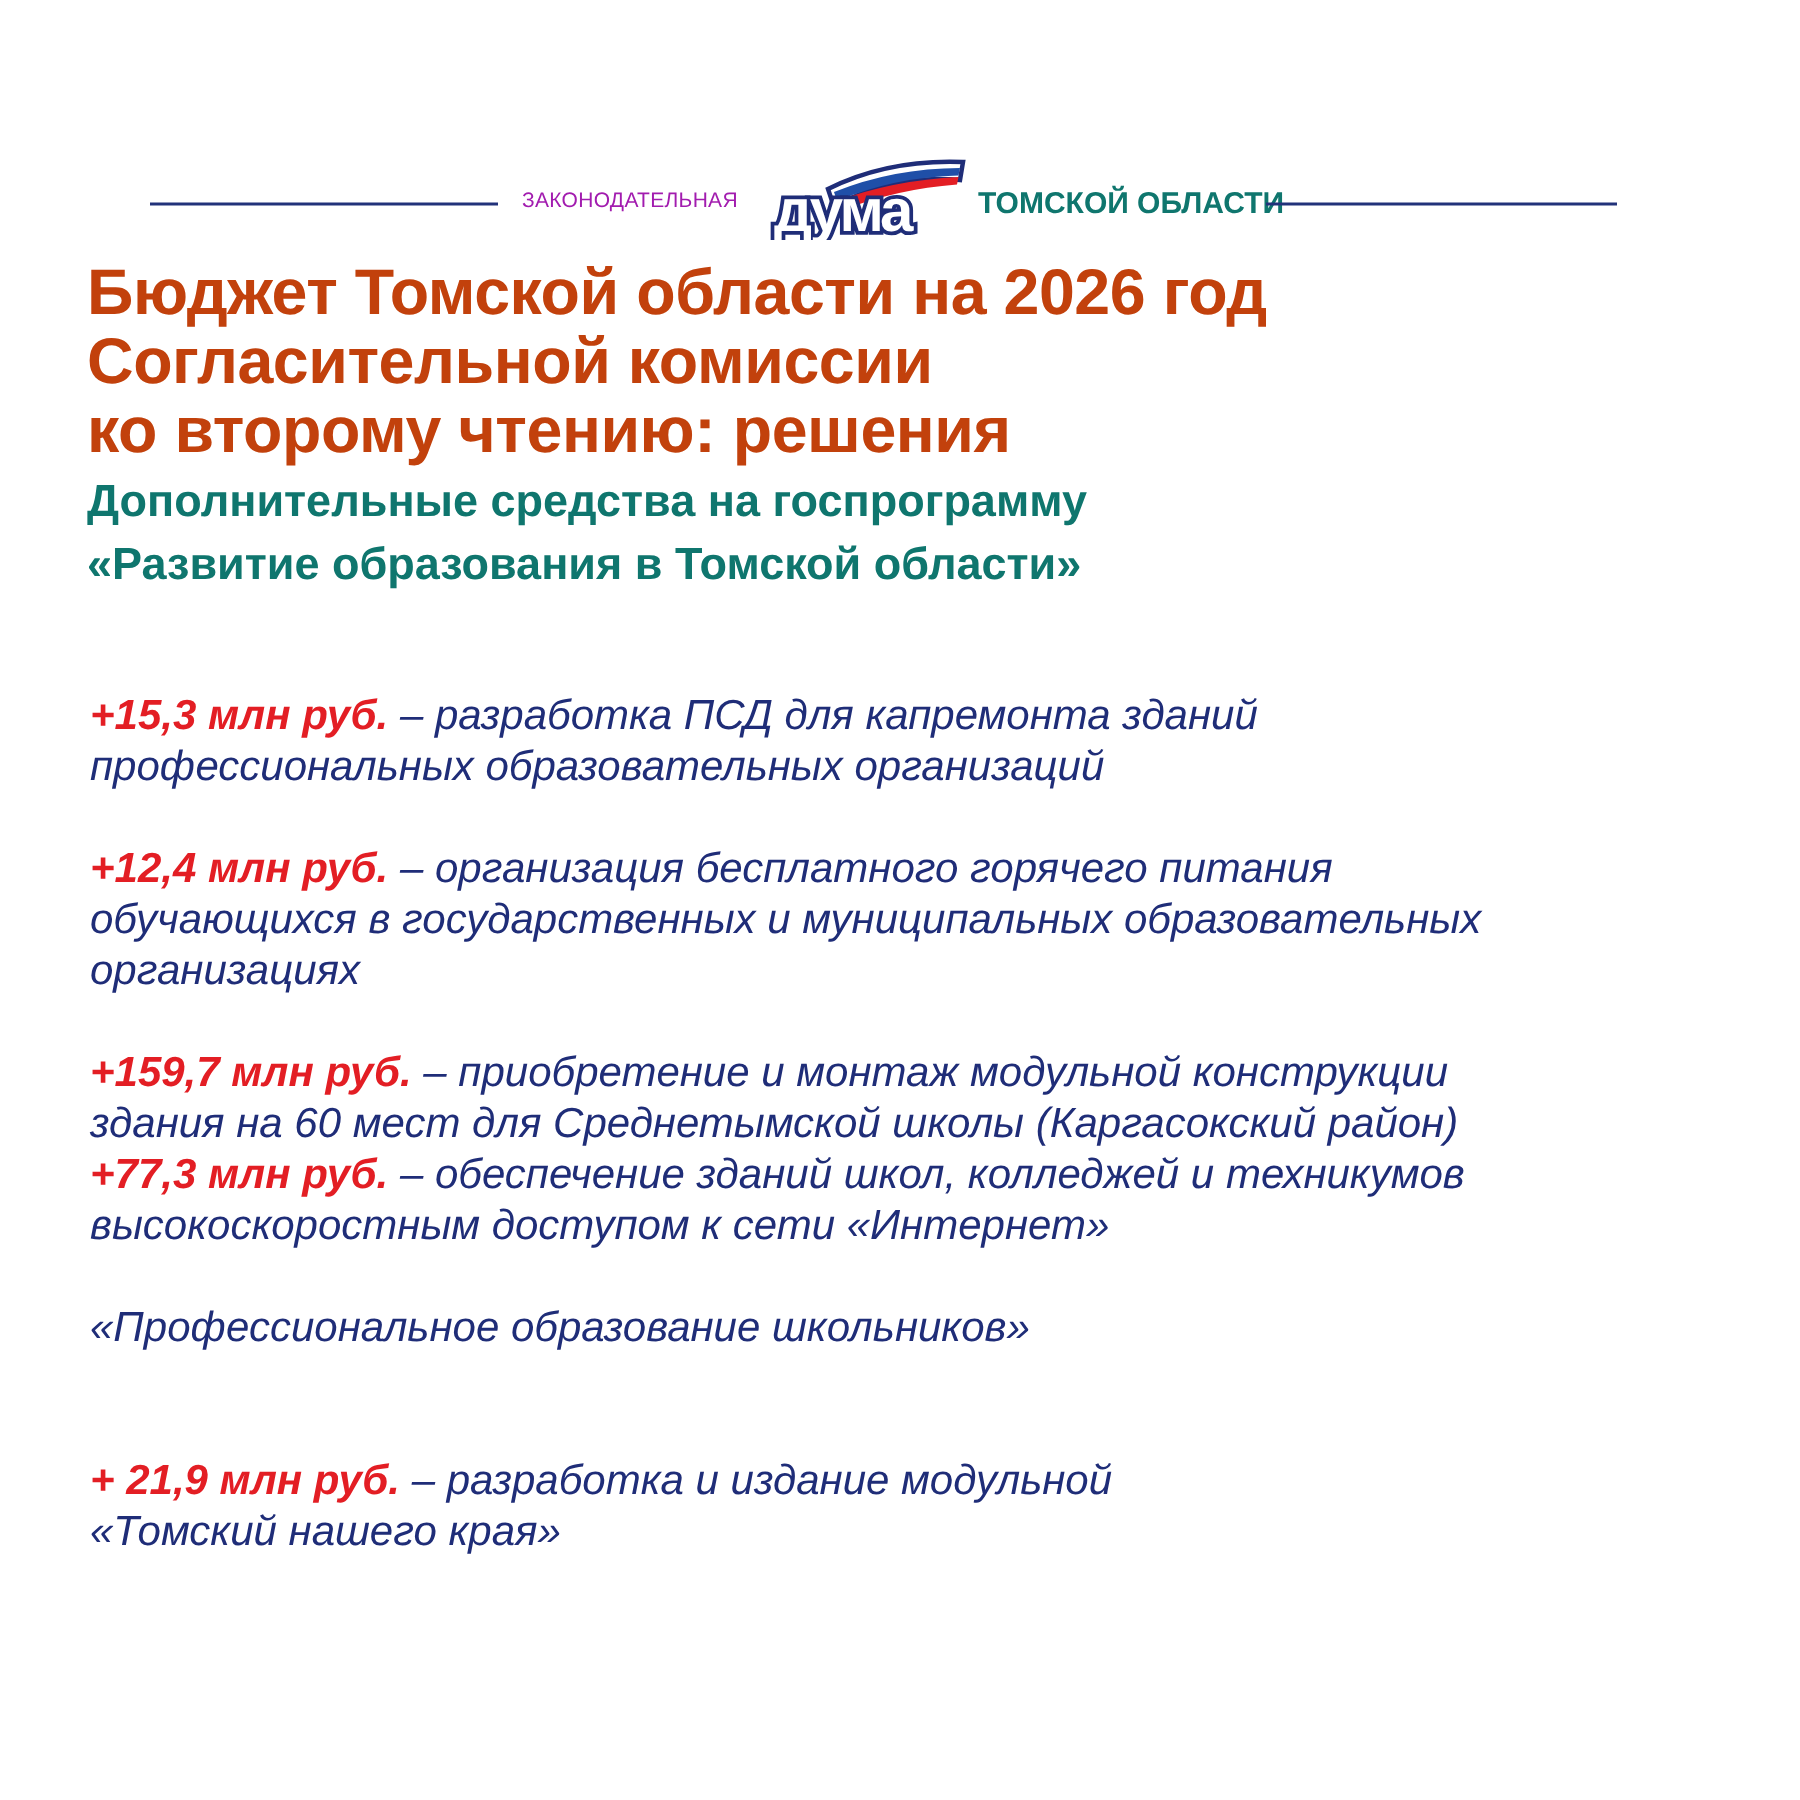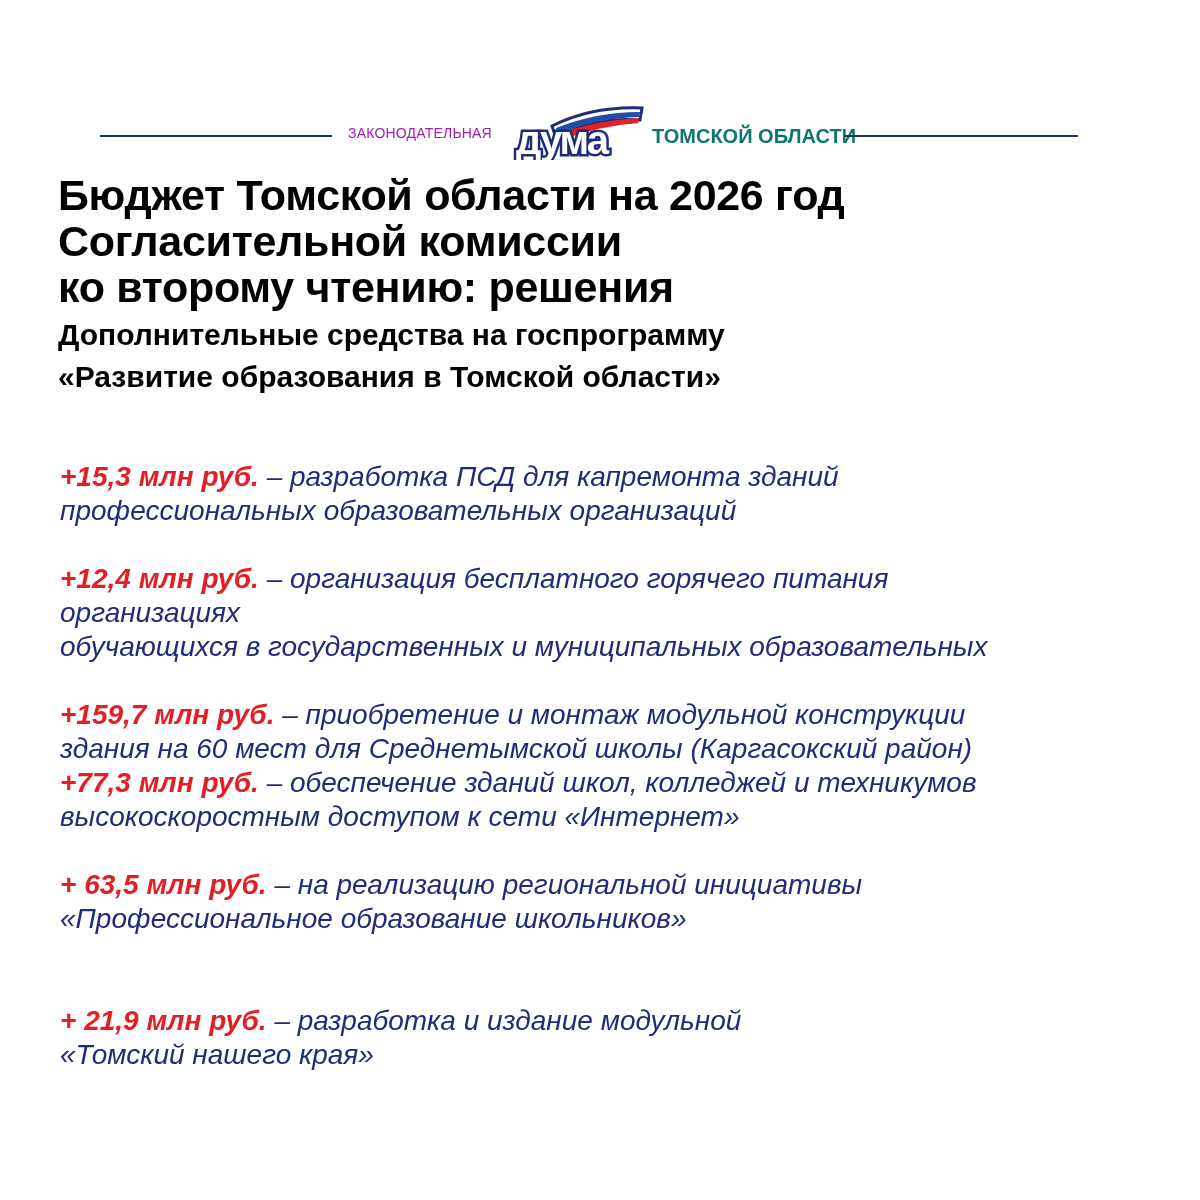--- a/index.html
+++ b/index.html
@@ -17,27 +17,27 @@
     position: absolute; left: 248px; top: 25px; font-size: 14px; color: #a21caf;
     letter-spacing: 0.2px;
   }
   .hdr-right {
     position: absolute; left: 552px; top: 25px; font-size: 20px; font-weight: bold; color: #0f766e;
   }
   .logo { position: absolute; left: 412px; top: 4px; width: 138px; height: 56px; }
 
   .title {
     position: absolute; left: 58px; top: 172px; margin: 0;
-    color: #000000; font-weight: bold; font-size: 43px; line-height: 46px;
+    color: #c2410c; font-weight: bold; font-size: 43px; line-height: 46px;
     letter-spacing: -0.3px;
   }
   .title div { white-space: nowrap; }
   .subtitle {
     position: absolute; left: 58px; top: 314px; margin: 0;
-    color: #000000; font-weight: bold; font-size: 30px; line-height: 42px;
+    color: #0f766e; font-weight: bold; font-size: 30px; line-height: 42px;
   }
   .subtitle div { white-space: nowrap; }
 
   .items { position: absolute; left: 60px; top: 460px; width: 1100px; }
   .item {
     font-size: 28px; line-height: 34px; color: #1f2d78; margin: 0;
   }
   .item .amt { color: #e31e24; font-weight: bold; }
   .item .line { display: block; white-space: nowrap; font-style: italic; }
   .gap { height: 34px; }
@@ -70,35 +70,34 @@
 </h2>
 
 <div class="items">
   <p class="item">
     <span class="line"><span class="amt">+15,3 млн руб.</span><span> – разработка ПСД для капремонта зданий</span></span>
     <span class="line">профессиональных образовательных организаций</span>
   </p>
   <div class="gap"></div>
   <p class="item">
     <span class="line"><span class="amt">+12,4 млн руб.</span><span> – организация бесплатного горячего питания</span></span>
+    <span class="line">обучающихся в государственных и муниципальных образовательных</span>
     <span class="line">организациях</span>
-    <span class="line">обучающихся в государственных и муниципальных образовательных</span>
   </p>
   <div class="gap"></div>
   <p class="item">
     <span class="line"><span class="amt">+159,7 млн руб.</span><span> –  приобретение и монтаж модульной конструкции</span></span>
     <span class="line">здания на 60 мест для Среднетымской школы (Каргасокский район)</span>
   </p>
   <p class="item">
     <span class="line"><span class="amt">+77,3 млн руб.</span><span> – обеспечение зданий школ, колледжей и техникумов</span></span>
     <span class="line">высокоскоростным доступом к сети «Интернет»</span>
   </p>
   <div class="gap"></div>
   <p class="item">
-    <span class="line"><span class="amt">+ 63,5 млн руб.</span><span> – на реализацию региональной инициативы</span></span>
     <span class="line">«Профессиональное образование школьников»</span>
   </p>
   <div class="gap"></div>
   <div class="gap"></div>
   <p class="item">
     <span class="line"><span class="amt">+ 21,9 млн руб.</span><span> – разработка и издание модульной</span></span>
     <span class="line">«Томский нашего края»</span>
   </p>
 </div>
 

